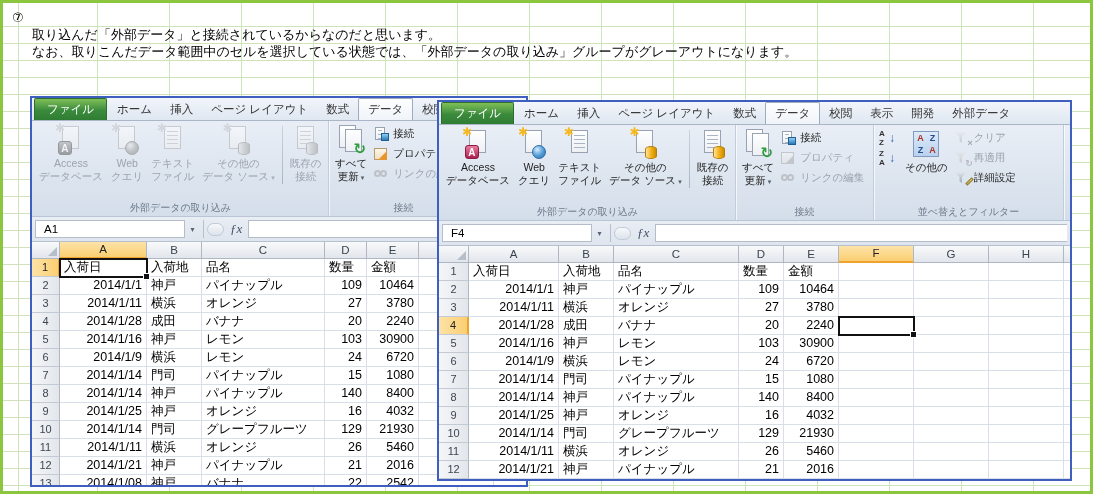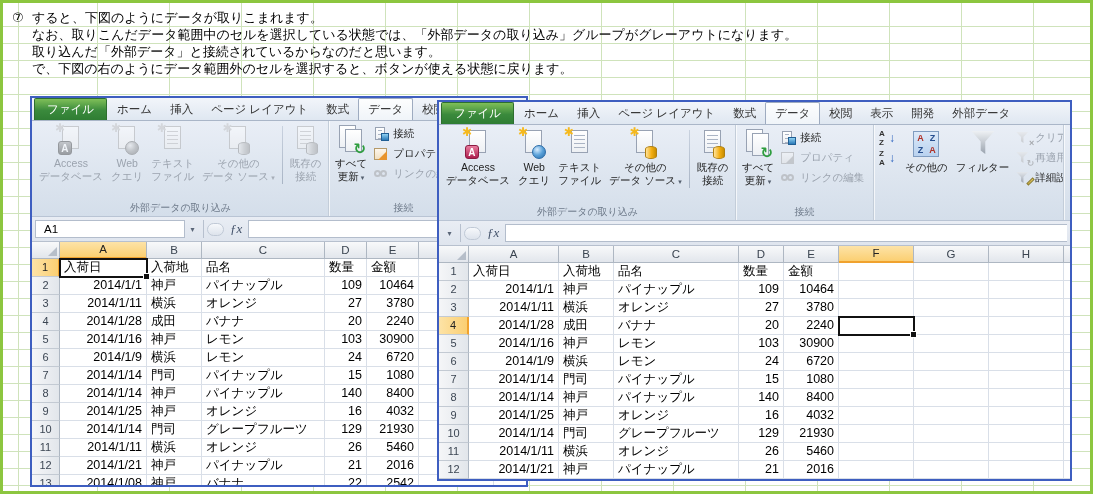--- a/index.html
+++ b/index.html
@@ -110,33 +110,28 @@
   .selbox::after{content:"";position:absolute;right:-4px;bottom:-4px;width:5px;height:5px;background:#111;border:1px solid #fff;}
 </style>
 </head>
 <body>
 
 <div class="canvas">
 
   <div class="annotation">
     <div class="ann-row">
       <span class="ann-marker">⑦</span>
-      <span>すると、下図のようにデータが取りこまれます。</span>
-    </div>
-    <div class="ann-row">
-      <span class="ann-marker"></span>
-      <span>なお、取りこんだデータ範囲中のセルを選択している状態では、「外部データの取り込み」グループがグレーアウトになります。</span>
     </div>
     <div class="ann-row">
       <span class="ann-marker"></span>
       <span>取り込んだ「外部データ」と接続されているからなのだと思います。</span>
     </div>
     <div class="ann-row">
       <span class="ann-marker"></span>
-      <span>で、下図の右のようにデータ範囲外のセルを選択すると、ボタンが使える状態に戻ります。</span>
+      <span>なお、取りこんだデータ範囲中のセルを選択している状態では、「外部データの取り込み」グループがグレーアウトになります。</span>
     </div>
   </div>
 
   <div class="xwin win-left" id="win-left">
       <div class="tabstrip">
         <div class="tab tab-file">ファイル</div>
         <div class="tab">ホーム</div>
         <div class="tab">挿入</div>
         <div class="tab">ページ レイアウト</div>
         <div class="tab">数式</div>
@@ -503,26 +498,20 @@
               <span class="ic ic-lg">
                 <div class="sortgrid">
                   <span class="rA">A</span>
                   <span class="rZ">Z</span>
                   <span class="rZ">Z</span>
                   <span class="rA">A</span>
                 </div>
               </span>
               <span class="lbl">その他の</span>
             </button>
-            <button class="btn-lg">
-              <span class="ic ic-lg">
-                <div class="fun-lg"></div>
-              </span>
-              <span class="lbl">フィルター</span>
-            </button>
             <div class="stack">
               <button class="btn-sm dis">
                 <span class="ic ic-sm">
                   <div class="fun-sm"></div>
                   <div class="ovr x">×</div>
                 </span>
                 <span class="lbl">クリア</span>
               </button>
               <button class="btn-sm dis">
                 <span class="ic ic-sm">
@@ -533,23 +522,25 @@
               </button>
               <button class="btn-sm">
                 <span class="ic ic-sm">
                   <div class="fun-sm"></div>
                   <div class="pencil"></div>
                 </span>
                 <span class="lbl">詳細設定</span>
               </button>
             </div>
           </div>
+          <div class="grp-lbl">並べ替えとフィルター</div>
         </section>
       </div>
       <div class="fbar">
+        <div class="namebox">F4</div>
         <div class="nb-arr">▾</div>
         <div class="fsep"></div>
         <div class="pill"></div>
         <div class="fx">ƒx</div>
         <div class="ffield"></div>
       </div>
       <div class="sheet">
         <div class="hdr-row">
           <div class="hcell corner" style="width: 30px;"></div>
           <div class="hcell" style="width: 90px;">A</div>

